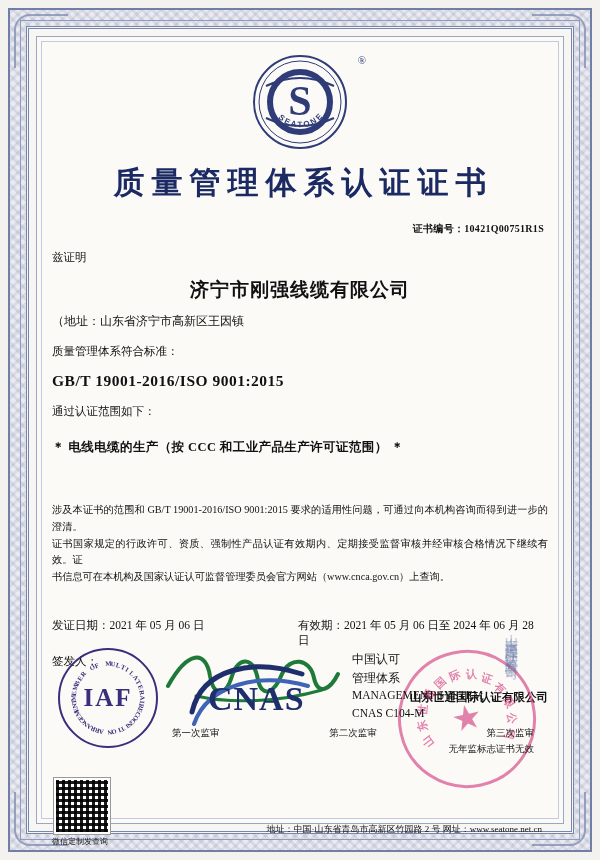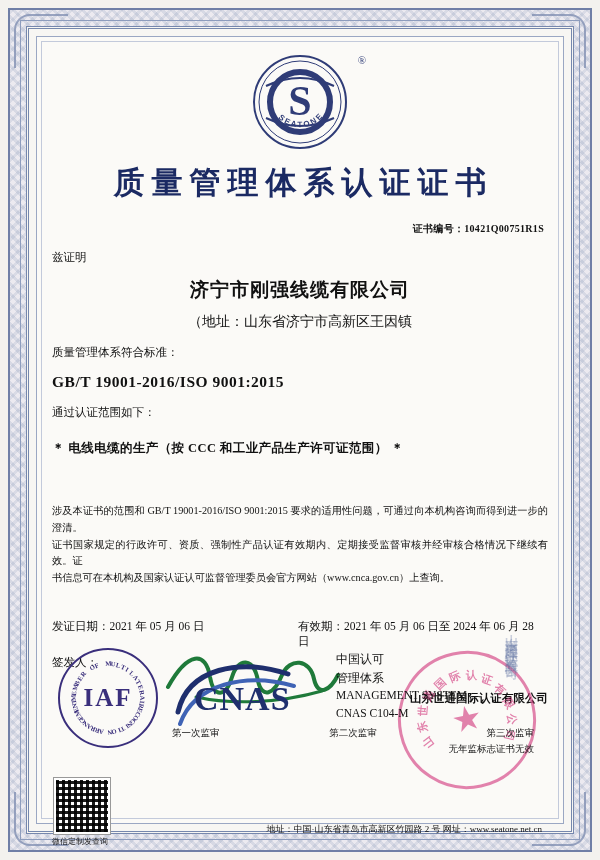--- a/index.html
+++ b/index.html
@@ -129,22 +129,22 @@
 
   .company {
     text-align: center;
     font-size: 19px;
     font-weight: bold;
     color: #111;
     margin-top: 12px;
     letter-spacing: 1px;
   }
   .sub-line {
-    text-align: center;
-    font-size: 14px;
+    text-align: left;
+    font-size: 12px;
     color: #111;
     margin-top: 10px;
   }
   .sub-line2 {
     text-align: center;
     font-size: 10.5px;
     color: #111;
     margin-top: 6px;
   }
 
@@ -268,42 +268,42 @@
   .iaf .ring-text span {
     position: absolute;
     left: 50%; top: 50%;
     font-size: 6.6px;
     font-weight: bold;
     transform-origin: 0 40px;
   }
 
   .cnas {
     position: absolute;
-    left: 118px;
+    left: 132px;
     top: 10px;
     width: 136px;
     height: 84px;
   }
   .cnas-word {
     font-size: 34px;
     font-weight: bold;
     color: #1f2f6e;
     letter-spacing: 1px;
     position: absolute;
     left: 24px;
     top: 26px;
   }
   .cnas-swoosh {
     position: absolute;
     left: 0; top: 0;
   }
 
   .accred {
     position: absolute;
-    left: 284px;
+    left: 300px;
     top: 6px;
     font-size: 12px;
     line-height: 1.55;
     color: #111;
   }
   .accred .en {
     font-size: 11.5px;
   }
 
   .audit-row {

